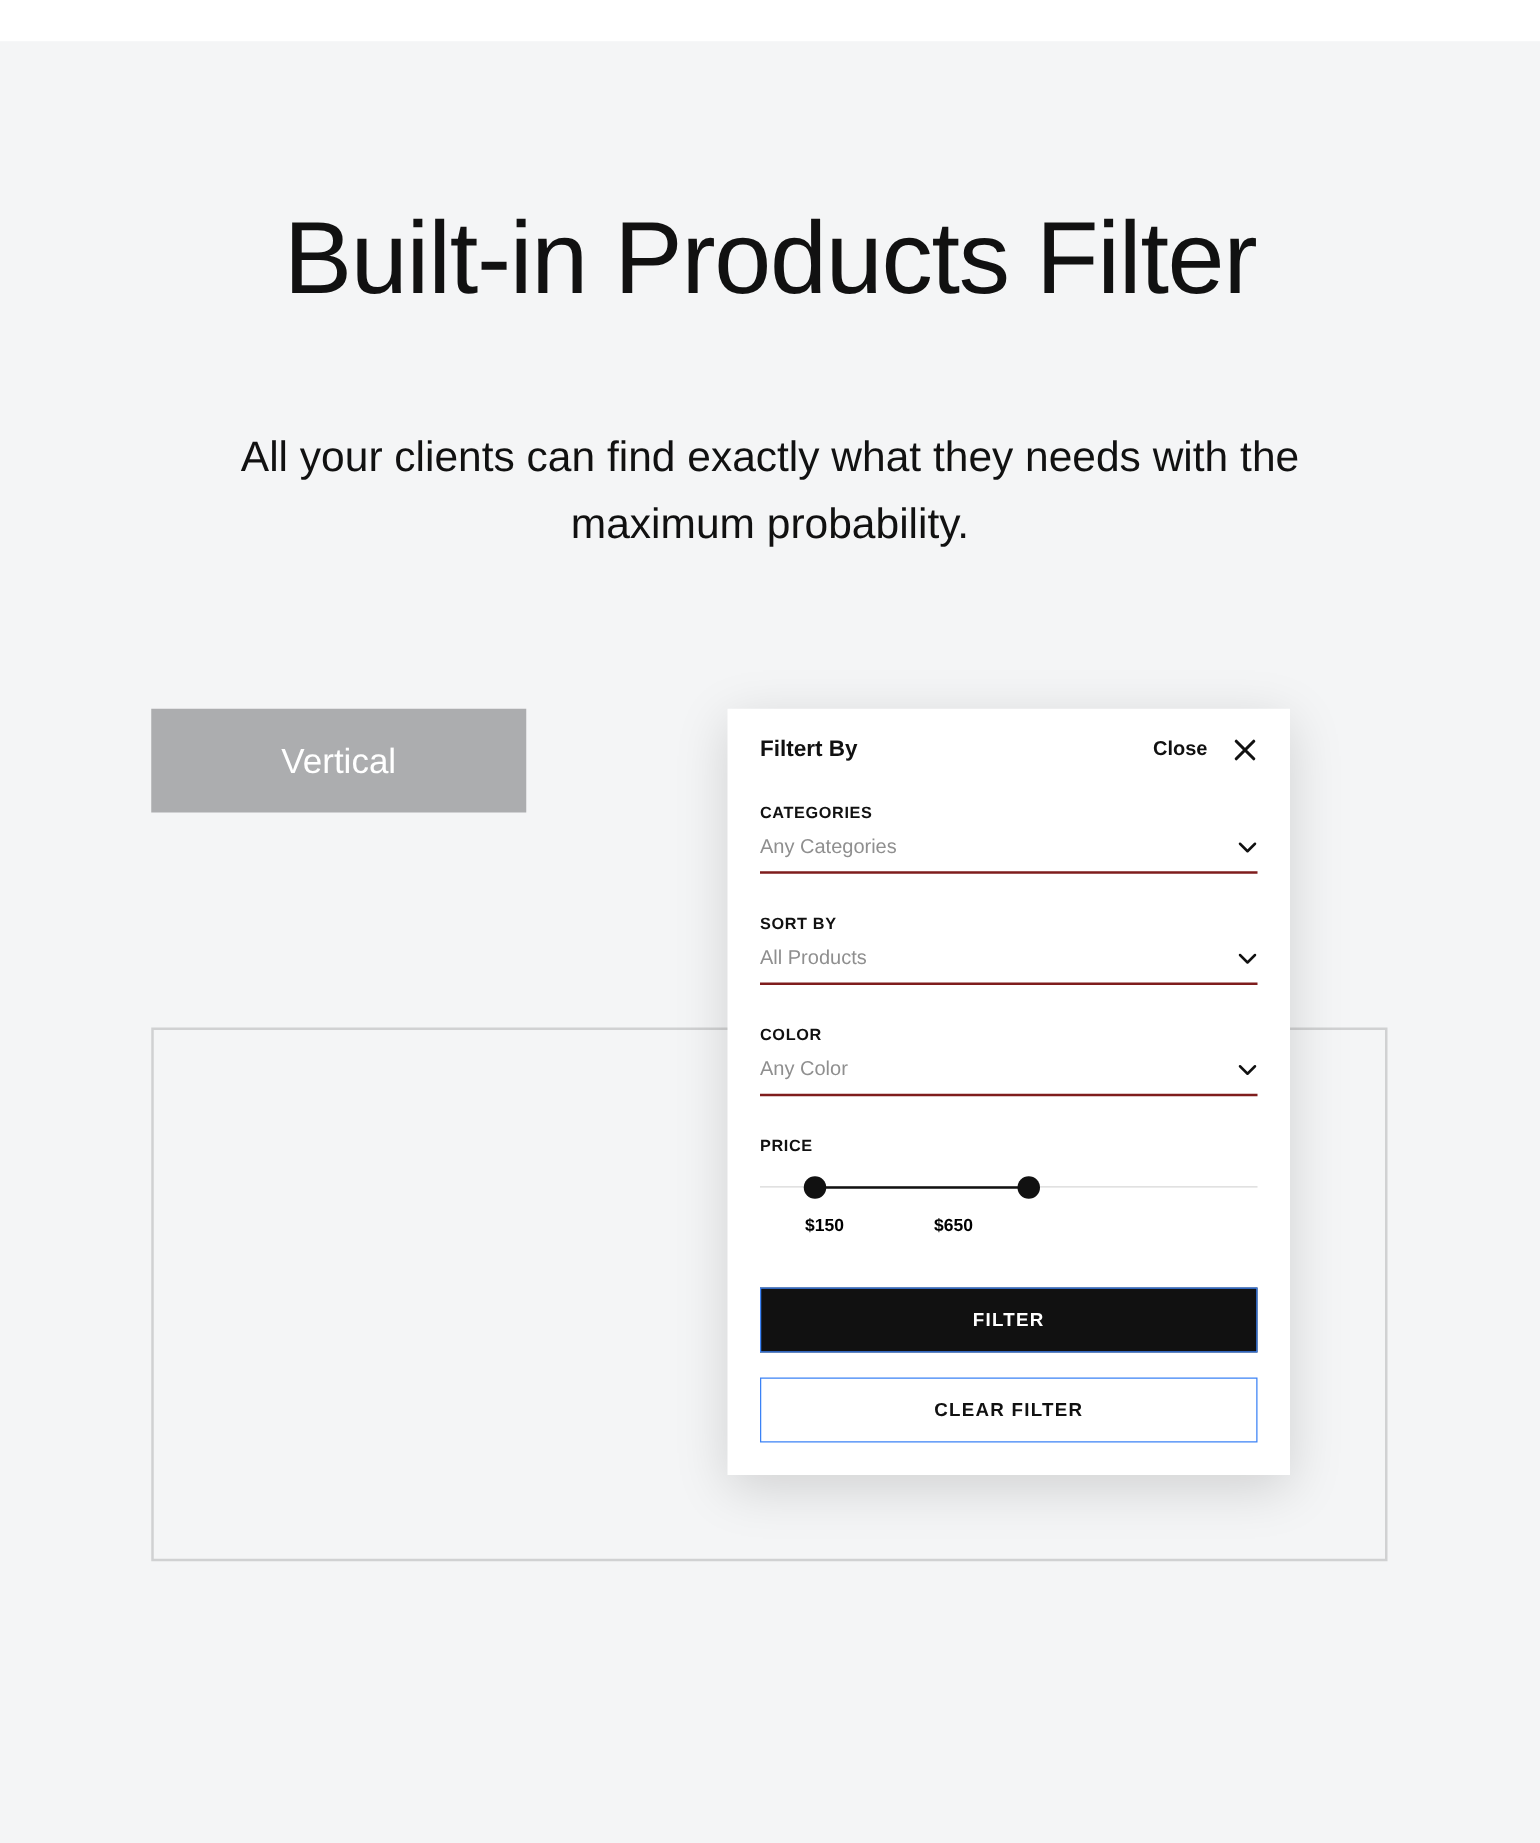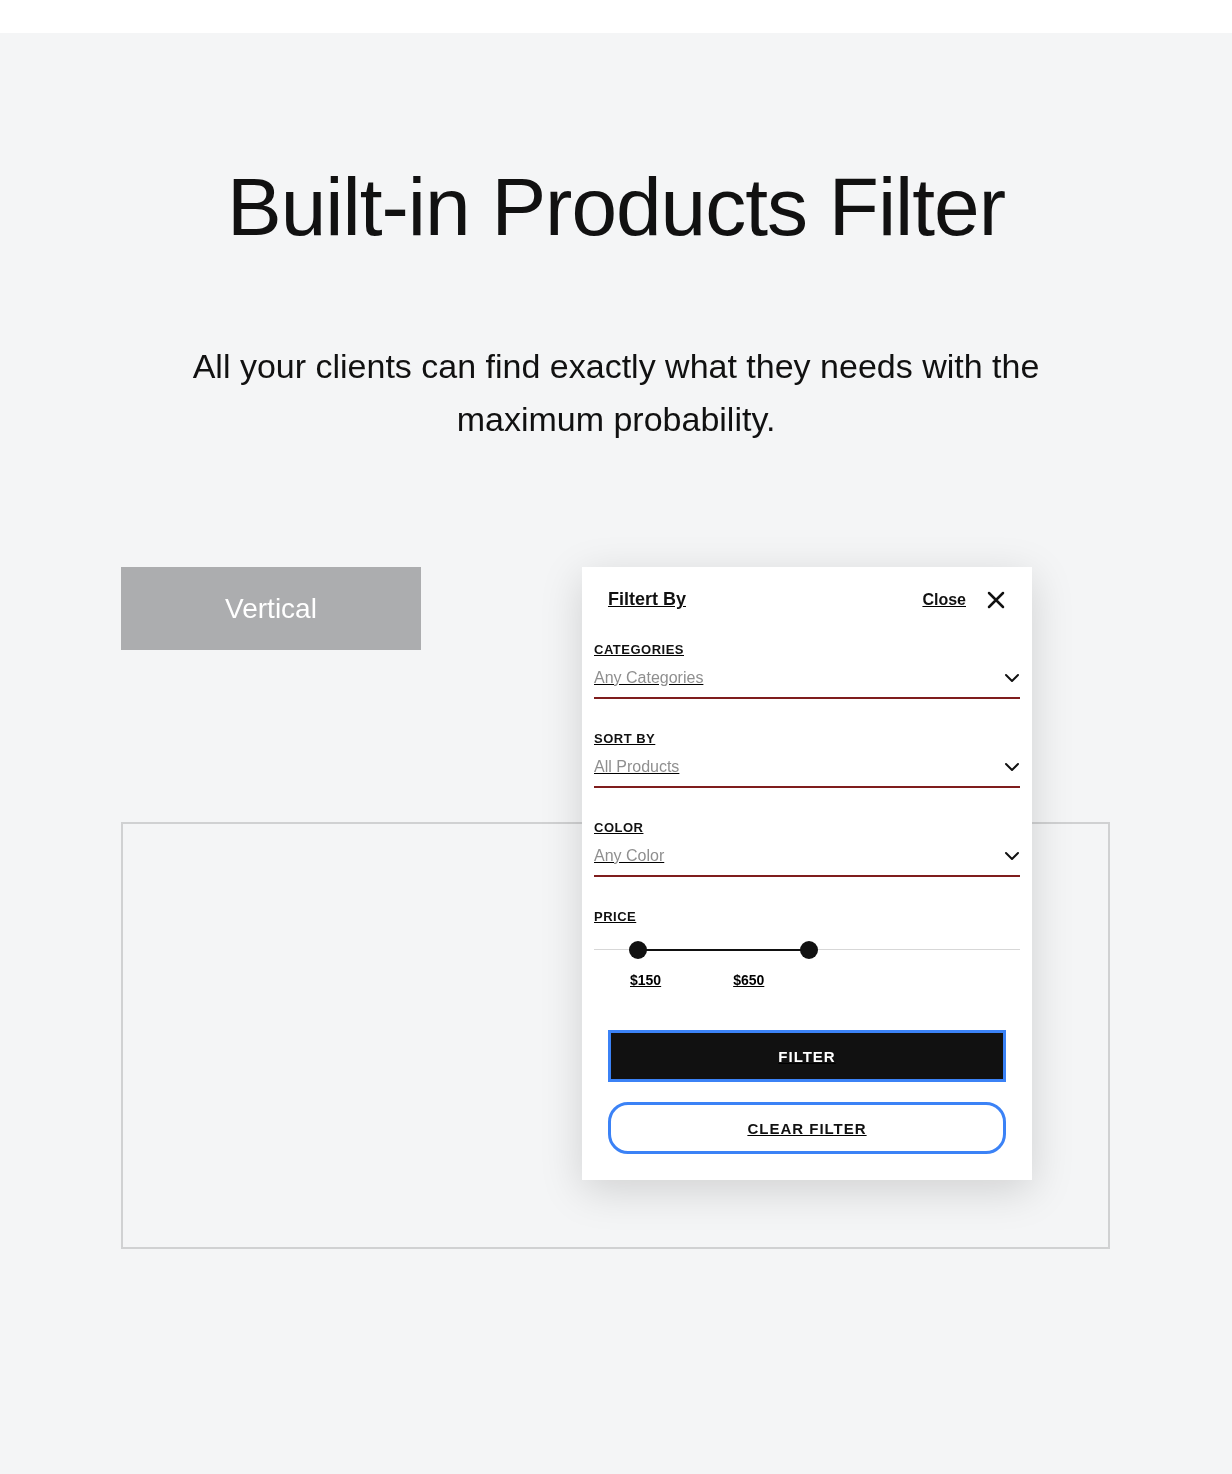--- a/index.html
+++ b/index.html
@@ -55,21 +55,20 @@
     }
 
     
     .panel {
       position: absolute;
       left: 582px; top: 567px;
       width: 450px;
       background: #fff;
       box-shadow: 0 10px 40px rgba(0,0,0,0.15);
       padding-bottom: 26px;
-      text-decoration: underline;
     }
     .panel-hdr {
       display: flex;
       justify-content: space-between;
       align-items: center;
       padding: 22px 26px 0 26px;
     }
     .panel-title {
       font-size: 18px;
       font-weight: 600;
@@ -82,21 +81,21 @@
       cursor: pointer;
     }
     .close-text {
       font-size: 16px;
       font-weight: 600;
       color: #111;
     }
     .close-x svg { display:block; }
 
     .section {
-      padding: 0 12px;
+      padding: 0 26px;
       margin-top: 32px;
     }
     .section:first-of-type { margin-top: 40px; }
     .section-label {
       font-size: 13px;
       font-weight: 700;
       letter-spacing: 0.5px;
       color: #111;
       text-transform: uppercase;
     }
@@ -149,37 +148,36 @@
       color: #000000;
     }
     .plabel-min { margin-left: 36px; }
     .plabel-max { margin-left: 72px; }
 
     .btn {
       display: block;
       width: calc(100% - 52px);
       margin: 0 26px;
       height: 52px;
-      border: 3px solid #3b82f6;
+      border: 1px solid #3b82f6;
       font-size: 15px;
       font-weight: 700;
       letter-spacing: 1px;
       cursor: pointer;
       text-transform: uppercase;
     }
     .btn-primary {
       background: #111;
       color: #fff;
       margin-top: 42px;
     }
     .btn-secondary {
       background: #fff;
       color: #111;
       margin-top: 20px;
-      border-radius: 20px;
     }
   </style>
 </head>
 <body>
 
 <div class="page-bg"></div>
 
 <h1 class="headline">Built-in Products Filter</h1>
 <p class="subhead">All your clients can find exactly what they needs with the maximum probability.</p>
 

